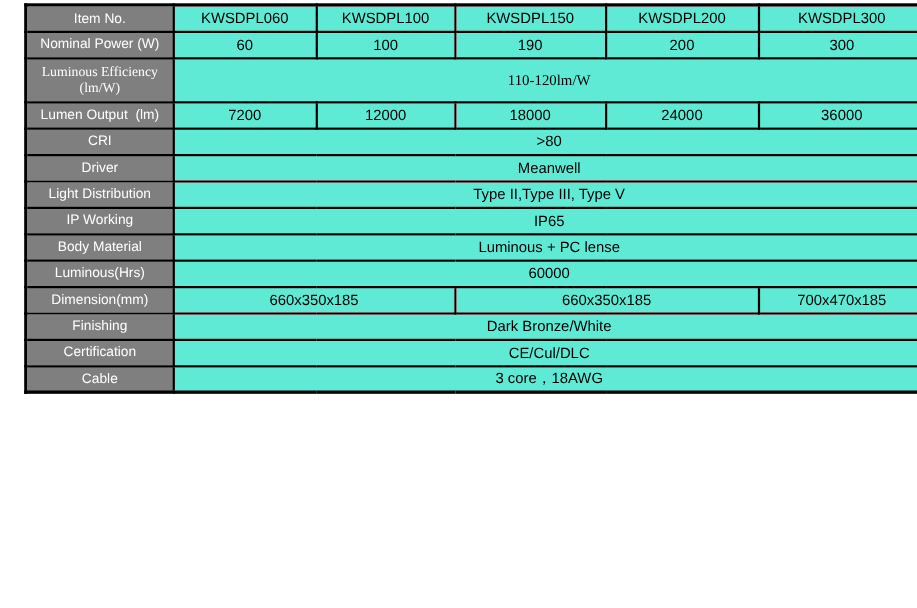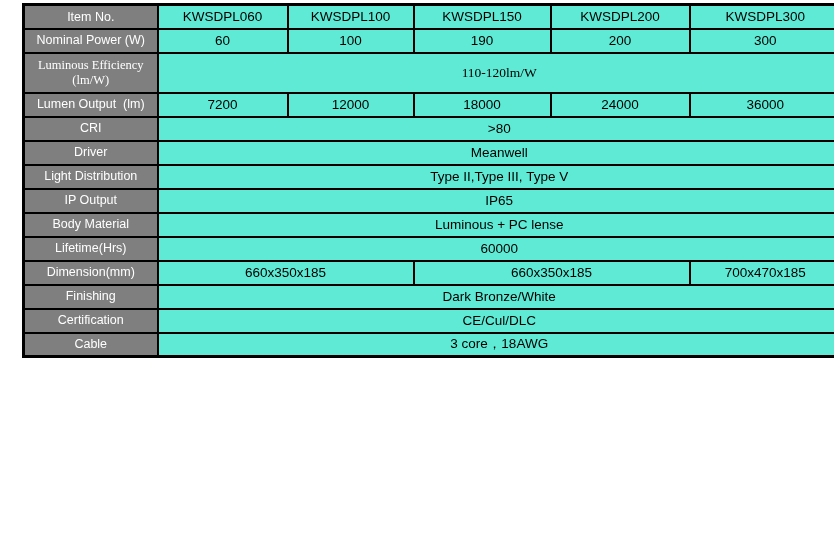--- a/index.html
+++ b/index.html
@@ -94,29 +94,29 @@
         </tr>
         <tr class="row-regular">
           <th class="row-label">Driver</th>
           <td class="spec-cell" colspan="5">Meanwell</td>
         </tr>
         <tr class="row-regular">
           <th class="row-label">Light Distribution</th>
           <td class="spec-cell" colspan="5">Type II,Type III, Type V</td>
         </tr>
         <tr class="row-regular">
-          <th class="row-label">IP Output</th>
+          <th class="row-label">IP Working</th>
           <td class="spec-cell" colspan="5">IP65</td>
         </tr>
         <tr class="row-regular">
           <th class="row-label">Body Material</th>
           <td class="spec-cell" colspan="5">Luminous + PC lense</td>
         </tr>
         <tr class="row-regular">
-          <th class="row-label">Lifetime(Hrs)</th>
+          <th class="row-label">Luminous(Hrs)</th>
           <td class="spec-cell" colspan="5">60000</td>
         </tr>
         <tr class="row-regular">
           <th class="row-label">Dimension(mm)</th>
           <td class="spec-cell" colspan="2">660x350x185</td>
           <td class="spec-cell" colspan="2">660x350x185</td>
           <td class="spec-cell">700x470x185</td>
         </tr>
         <tr class="row-regular">
           <th class="row-label">Finishing</th>

